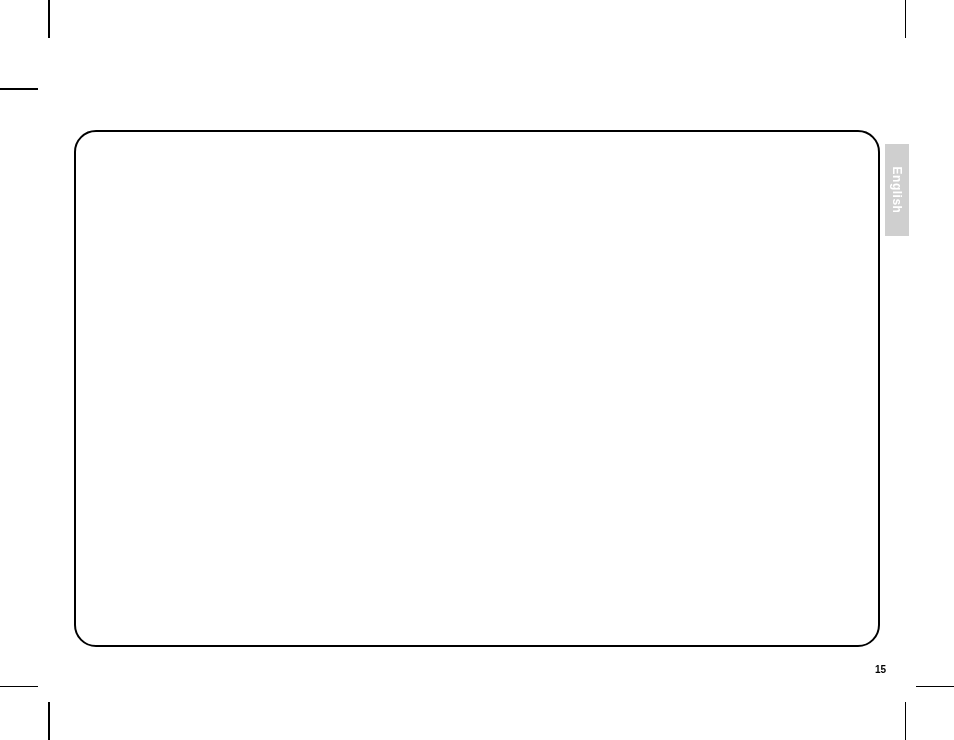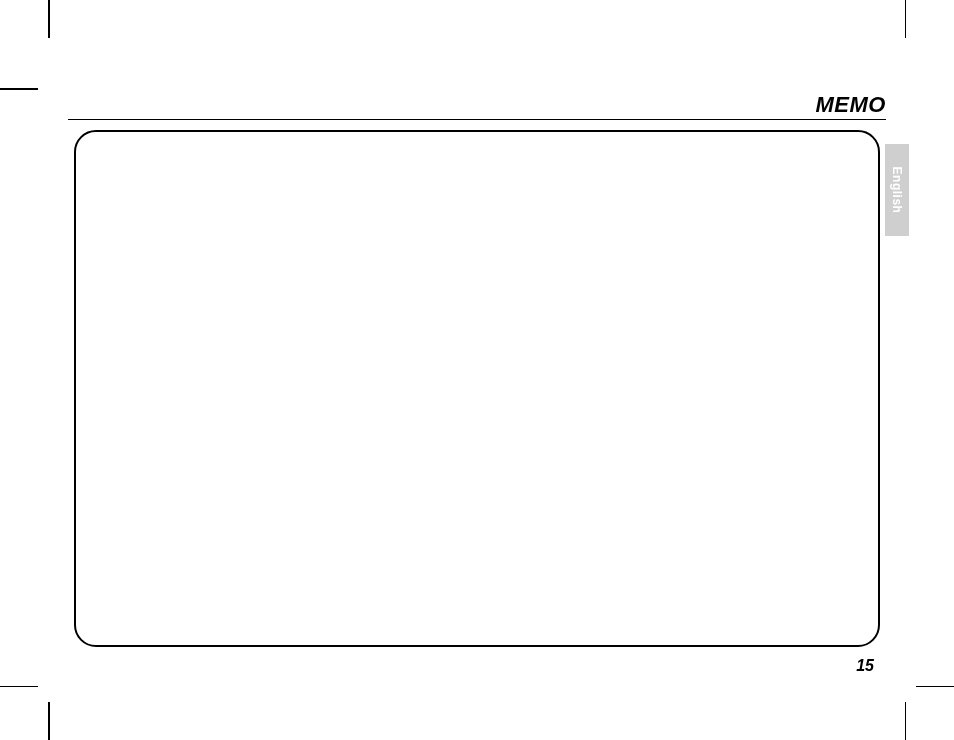--- a/index.html
+++ b/index.html
@@ -77,26 +77,25 @@
       right: 6px;
       bottom: 40px;
       border: 2px solid #000;
       border-radius: 22px;
       background: #fff;
     }
 
     
     .page-number {
       position: absolute;
-      right: 12px;
+      right: 0;
       bottom: 12px;
-      font-size: 16px;
+      font-size: 10px;
       font-weight: 700;
       color: #000;
-      font-style: italic;
     }
 
     
     .lang-tab {
       position: absolute;
       top: 144px;
       right: 45px;
       width: 24px;
       height: 92px;
       background: #cfcfcf;
@@ -118,24 +117,20 @@
 
 <div class="crop-mark cm-tl-v"></div>
 <div class="crop-mark cm-tl-h"></div>
 <div class="crop-mark cm-tr-v"></div>
 <div class="crop-mark cm-bl-h"></div>
 <div class="crop-mark cm-bl-v"></div>
 <div class="crop-mark cm-br-h"></div>
 <div class="crop-mark cm-br-v"></div>
 
 <div class="page">
-  <div class="header">
-    <div class="header-rule"></div>
-    <div class="header-title">MEMO</div>
-  </div>
 
   <div class="memo-box"></div>
 
   <div class="page-number">15</div>
 </div>
 
 <div class="lang-tab">
   <span>English</span>
 </div>
 

